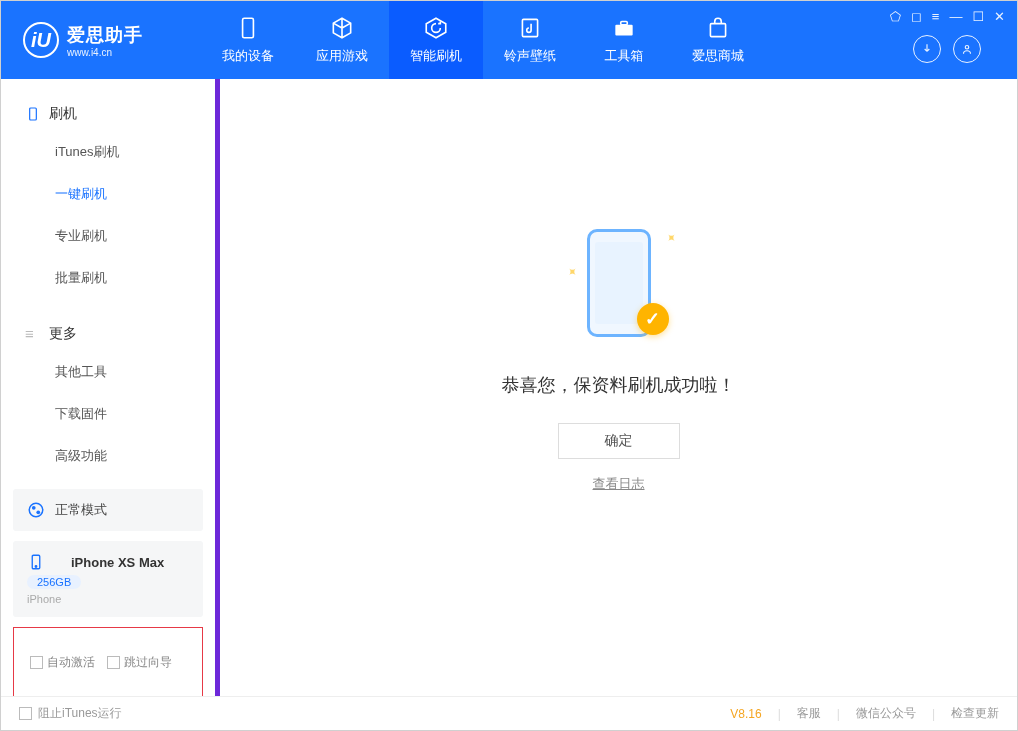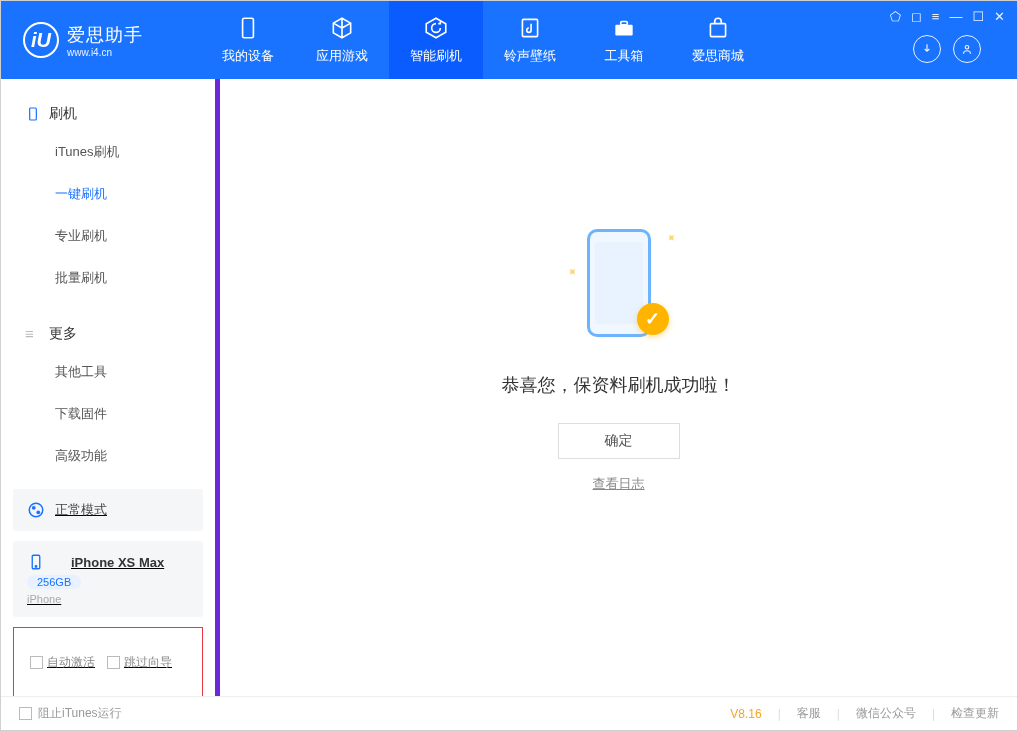--- a/index.html
+++ b/index.html
@@ -3,42 +3,42 @@
 <meta charset="utf-8">
 <style>
 * { margin: 0; padding: 0; box-sizing: border-box; font-family: "Microsoft YaHei", "PingFang SC", sans-serif; }
 body { background: #fff; width: 1018px; height: 731px; overflow: hidden; border: 1px solid #d0d0d0; display: flex; flex-direction: column; }
 
 
 .header { background: #1a73ff; height: 78px; display: flex; align-items: center; }
 .logo-area { width: 200px; display: flex; align-items: center; padding-left: 22px; }
 .logo-circle { width: 36px; height: 36px; border: 2.5px solid #fff; border-radius: 50%; display: flex; align-items: center; justify-content: center; color: #fff; font-size: 20px; font-weight: bold; font-style: italic; }
 .logo-text { margin-left: 8px; color: #fff; }
-.logo-title { font-size: 18px; font-weight: normal; letter-spacing: 1px; }
+.logo-title { font-size: 18px; font-weight: bold; letter-spacing: 1px; }
 .logo-sub { font-size: 10px; opacity: 0.9; }
 .nav { display: flex; height: 100%; }
 .nav-item { width: 94px; display: flex; flex-direction: column; align-items: center; justify-content: center; color: #fff; font-size: 13px; cursor: pointer; }
 .nav-item.active { background: #0a5cff; }
 .nav-icon { width: 26px; height: 26px; margin-bottom: 6px; display: flex; align-items: center; justify-content: center; }
 .header-right { margin-left: auto; display: flex; align-items: center; padding-right: 12px; height: 100%; flex-direction: column; justify-content: space-between; }
 .window-controls { display: flex; gap: 10px; padding-top: 8px; color: #fff; font-size: 13px; }
 .window-controls span { cursor: pointer; opacity: 0.9; }
 .user-controls { display: flex; gap: 12px; padding-bottom: 16px; }
 .circ-btn { width: 28px; height: 28px; border: 1.5px solid #fff; border-radius: 50%; display: flex; align-items: center; justify-content: center; color: #fff; cursor: pointer; opacity: 0.9; }
 
 
 .body { flex: 1; display: flex; overflow: hidden; }
 .sidebar { width: 219px; border-right: 5px solid #6d28d9; display: flex; flex-direction: column; overflow: hidden; }
 .side-section { padding-top: 18px; }
 .side-heading { display: flex; align-items: center; gap: 8px; padding: 8px 24px; color: #333; font-size: 14px; font-weight: 500; }
 .side-heading svg, .side-heading .h-icon { width: 16px; height: 16px; color: #1a73ff; }
 .side-items { display: flex; flex-direction: column; }
 .side-item { padding: 12px 0 12px 54px; font-size: 13px; color: #555; cursor: pointer; }
 .side-item.active { color: #1a73ff; }
-.device-area { margin-top: auto; padding: 12px; text-decoration: underline; }
+.device-area { margin-top: auto; padding: 12px; }
 .device-box { background: #f5f6f7; border-radius: 3px; padding: 12px 14px; display: flex; align-items: center; gap: 10px; font-size: 13px; color: #444; margin-bottom: 10px; }
 .device-box2 { background: #f5f6f7; border-radius: 3px; padding: 12px 14px; font-size: 13px; color: #444; }
 .device-name { font-weight: bold; color: #333; padding-left: 16px; }
 .storage-badge { display: inline-block; background: #e8f1ff; color: #1a73ff; border-radius: 10px; padding: 1px 10px; font-size: 11px; margin-top: 4px; }
 .device-type { color: #aaa; font-size: 11px; margin-top: 4px; }
 .bottom-opts { border: 1.5px solid #e63946; padding: 26px 16px; margin-top: 10px; display: flex; gap: 12px; font-size: 12px; color: #888; }
 .cb { display: flex; align-items: center; gap: 4px; }
 .cb-box { width: 13px; height: 13px; border: 1px solid #bbb; background: #fff; }
 
 

